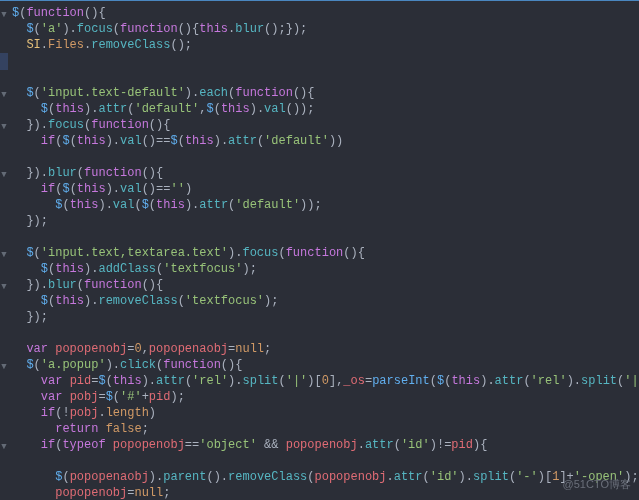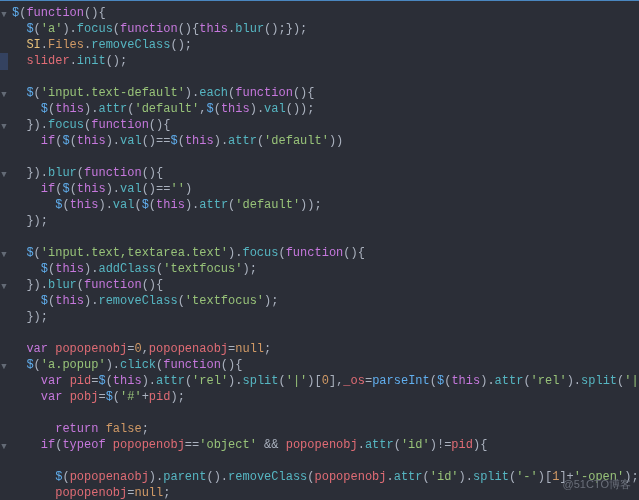--- a/index.html
+++ b/index.html
@@ -77,21 +77,20 @@
     <div class="line">
       <div class="gutter"></div>
       <div class="code"><span>  </span><span class="c-fn">$</span><span class="c-op">(</span><span class="c-str">'a'</span><span class="c-op">).</span><span class="c-mth">focus</span><span class="c-op">(</span><span class="c-kw">function</span><span class="c-op">(){</span><span class="c-th">this</span><span class="c-op">.</span><span class="c-mth">blur</span><span class="c-op">();});</span></div>
     </div>
     <div class="line">
       <div class="gutter"></div>
       <div class="code"><span>  </span><span class="c-id">SI</span><span class="c-op">.</span><span class="c-prop">Files</span><span class="c-op">.</span><span class="c-mth">removeClass</span><span class="c-op">();</span></div>
     </div>
     <div class="line">
       <div class="gutter"></div>
-      <div class="code"><span>  </span><span class="c-var">slider</span><span class="c-op">.</span><span class="c-mth">init</span><span class="c-op">();</span></div>
     </div>
     <div class="line">
       <div class="gutter"></div>
       <div class="code"><span>    </span></div>
     </div>
     <div class="line">
       <div class="gutter">▼</div>
       <div class="code"><span>  </span><span class="c-fn">$</span><span class="c-op">(</span><span class="c-str">'input.text-default'</span><span class="c-op">).</span><span class="c-mth">each</span><span class="c-op">(</span><span class="c-kw">function</span><span class="c-op">(){</span></div>
     </div>
     <div class="line">
@@ -164,20 +163,21 @@
     <div class="line">
       <div class="gutter"></div>
       <div class="code"><span>    </span><span class="c-kw">var </span><span class="c-var">pid</span><span class="c-op">=</span><span class="c-fn">$</span><span class="c-op">(</span><span class="c-th">this</span><span class="c-op">).</span><span class="c-mth">attr</span><span class="c-op">(</span><span class="c-str">'rel'</span><span class="c-op">).</span><span class="c-mth">split</span><span class="c-op">(</span><span class="c-str">'|'</span><span class="c-op">)[</span><span class="c-num">0</span><span class="c-op">],</span><span class="c-var">_os</span><span class="c-op">=</span><span class="c-fn">parseInt</span><span class="c-op">(</span><span class="c-fn">$</span><span class="c-op">(</span><span class="c-th">this</span><span class="c-op">).</span><span class="c-mth">attr</span><span class="c-op">(</span><span class="c-str">'rel'</span><span class="c-op">).</span><span class="c-mth">split</span><span class="c-op">(</span><span class="c-str">'|'</span></div>
     </div>
     <div class="line">
       <div class="gutter"></div>
       <div class="code"><span>    </span><span class="c-kw">var </span><span class="c-var">pobj</span><span class="c-op">=</span><span class="c-fn">$</span><span class="c-op">(</span><span class="c-str">'#'</span><span class="c-op">+</span><span class="c-var">pid</span><span class="c-op">);</span></div>
     </div>
     <div class="line">
       <div class="gutter"></div>
+      <div class="code"><span>    </span><span class="c-kw">if</span><span class="c-op">(!</span><span class="c-var">pobj</span><span class="c-op">.</span><span class="c-prop">length</span><span class="c-op">)</span></div>
     </div>
     <div class="line">
       <div class="gutter"></div>
       <div class="code"><span>      </span><span class="c-kw">return </span><span class="c-null">false</span><span class="c-op">;</span></div>
     </div>
     <div class="line">
       <div class="gutter">▼</div>
       <div class="code"><span>    </span><span class="c-kw">if</span><span class="c-op">(</span><span class="c-kw">typeof </span><span class="c-var">popopenobj</span><span class="c-op">==</span><span class="c-str">'object'</span><span class="c-op"> &amp;&amp; </span><span class="c-var">popopenobj</span><span class="c-op">.</span><span class="c-mth">attr</span><span class="c-op">(</span><span class="c-str">'id'</span><span class="c-op">)!=</span><span class="c-var">pid</span><span class="c-op">){</span></div>
     </div>
     <div class="line">

